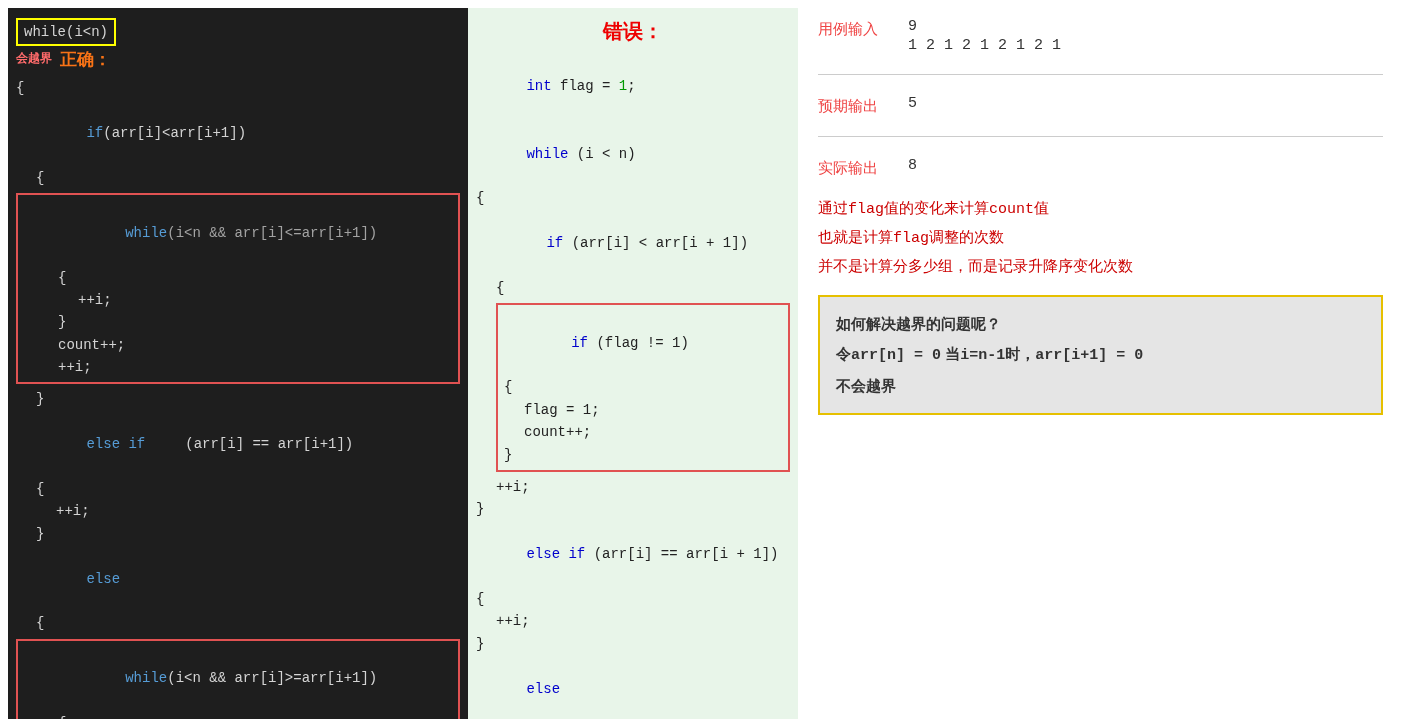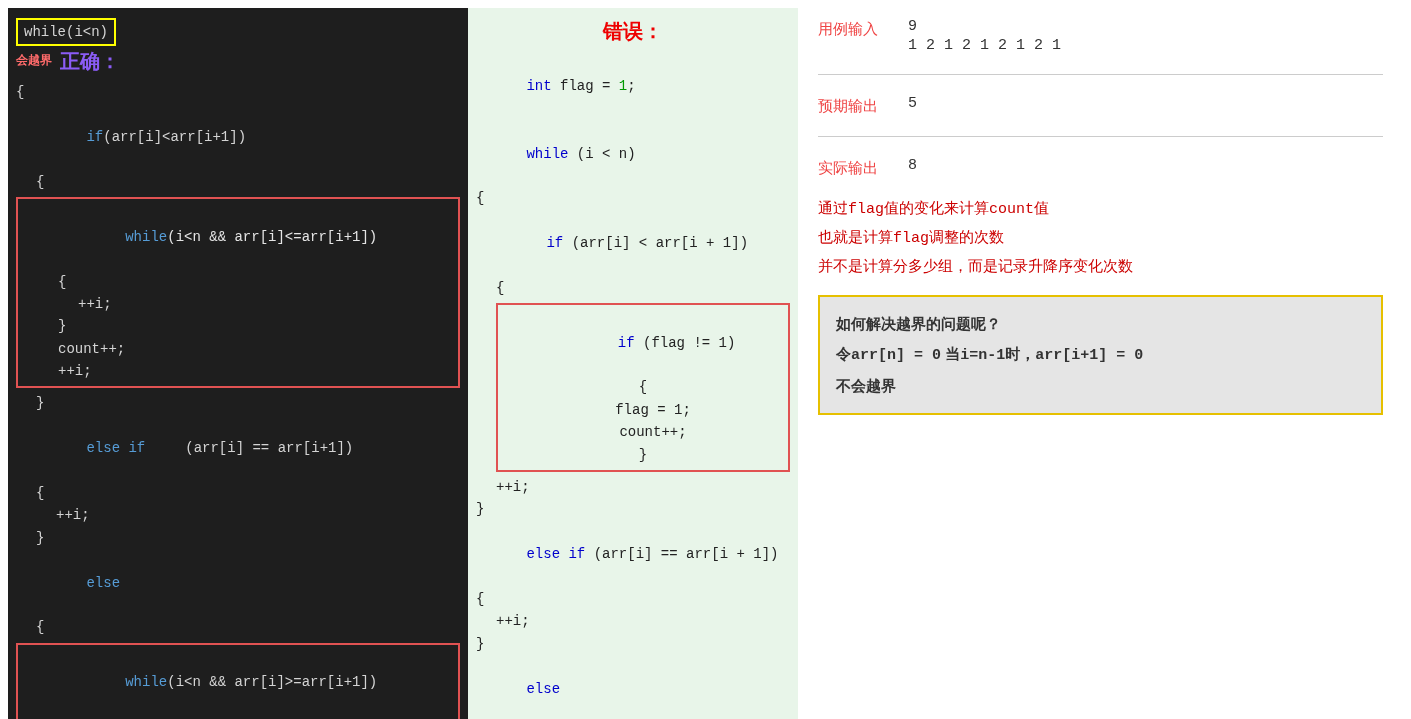--- a/index.html
+++ b/index.html
@@ -31,23 +31,23 @@
       flex-shrink: 0;
     }
     .overflow-label {
       color: #ff6b6b;
       font-family: 'Microsoft YaHei', SimHei, sans-serif;
       font-size: 12px;
       font-weight: bold;
       margin-bottom: 2px;
     }
     .correct-label {
-      color: #8b5cf6;
+      color: #f97316;
       font-family: Liberation Mono, monospace;
-      font-size: 20px;
+      font-size: 17px;
       font-weight: bold;
     }
     .header-line {
       display: flex;
       align-items: center;
       gap: 8px;
       margin-bottom: 6px;
     }
     .code-line {
       line-height: 1.6;
@@ -79,21 +79,20 @@
       text-align: center;
       margin-bottom: 8px;
     }
     .middle-panel .code-line {
       color: #222;
     }
     .middle-panel .red-box {
       border: 2px solid #e05252;
       padding: 4px 6px;
       margin: 4px 0;
-      text-align: center;
     }
 
     
     .right-panel {
       flex: 1;
       padding: 10px 20px;
       display: flex;
       flex-direction: column;
       gap: 16px;
     }
@@ -160,21 +159,21 @@
     </div>
 
     <div class="code-line" style="color:#d4d4d4;">{</div>
     <div class="code-line indent1">
       <span class="kw">if</span><span style="color:#d4d4d4;">(arr[i]&lt;arr[i+1])</span>
     </div>
     <div class="code-line indent1" style="color:#d4d4d4;">{</div>
 
     <div class="red-box indent2">
       <div class="code-line">
-        <span class="kw">while</span><span style="color:#e5e5e5;">(i&lt;n &amp;&amp; arr[i]&lt;=arr[i+1])</span>
+        <span class="kw">while</span><span style="color:#a3a3a3;">(i&lt;n &amp;&amp; arr[i]&lt;=arr[i+1])</span>
       </div>
       <div class="code-line" style="color:#d4d4d4;">{</div>
       <div class="code-line indent1" style="color:#d4d4d4;">++i;</div>
       <div class="code-line" style="color:#d4d4d4;">}</div>
       <div class="code-line" style="color:#d4d4d4;">count++;</div>
       <div class="code-line" style="color:#d4d4d4;">++i;</div>
     </div>
 
     <div class="code-line indent1" style="color:#d4d4d4;">}</div>
     <div class="code-line indent1">

